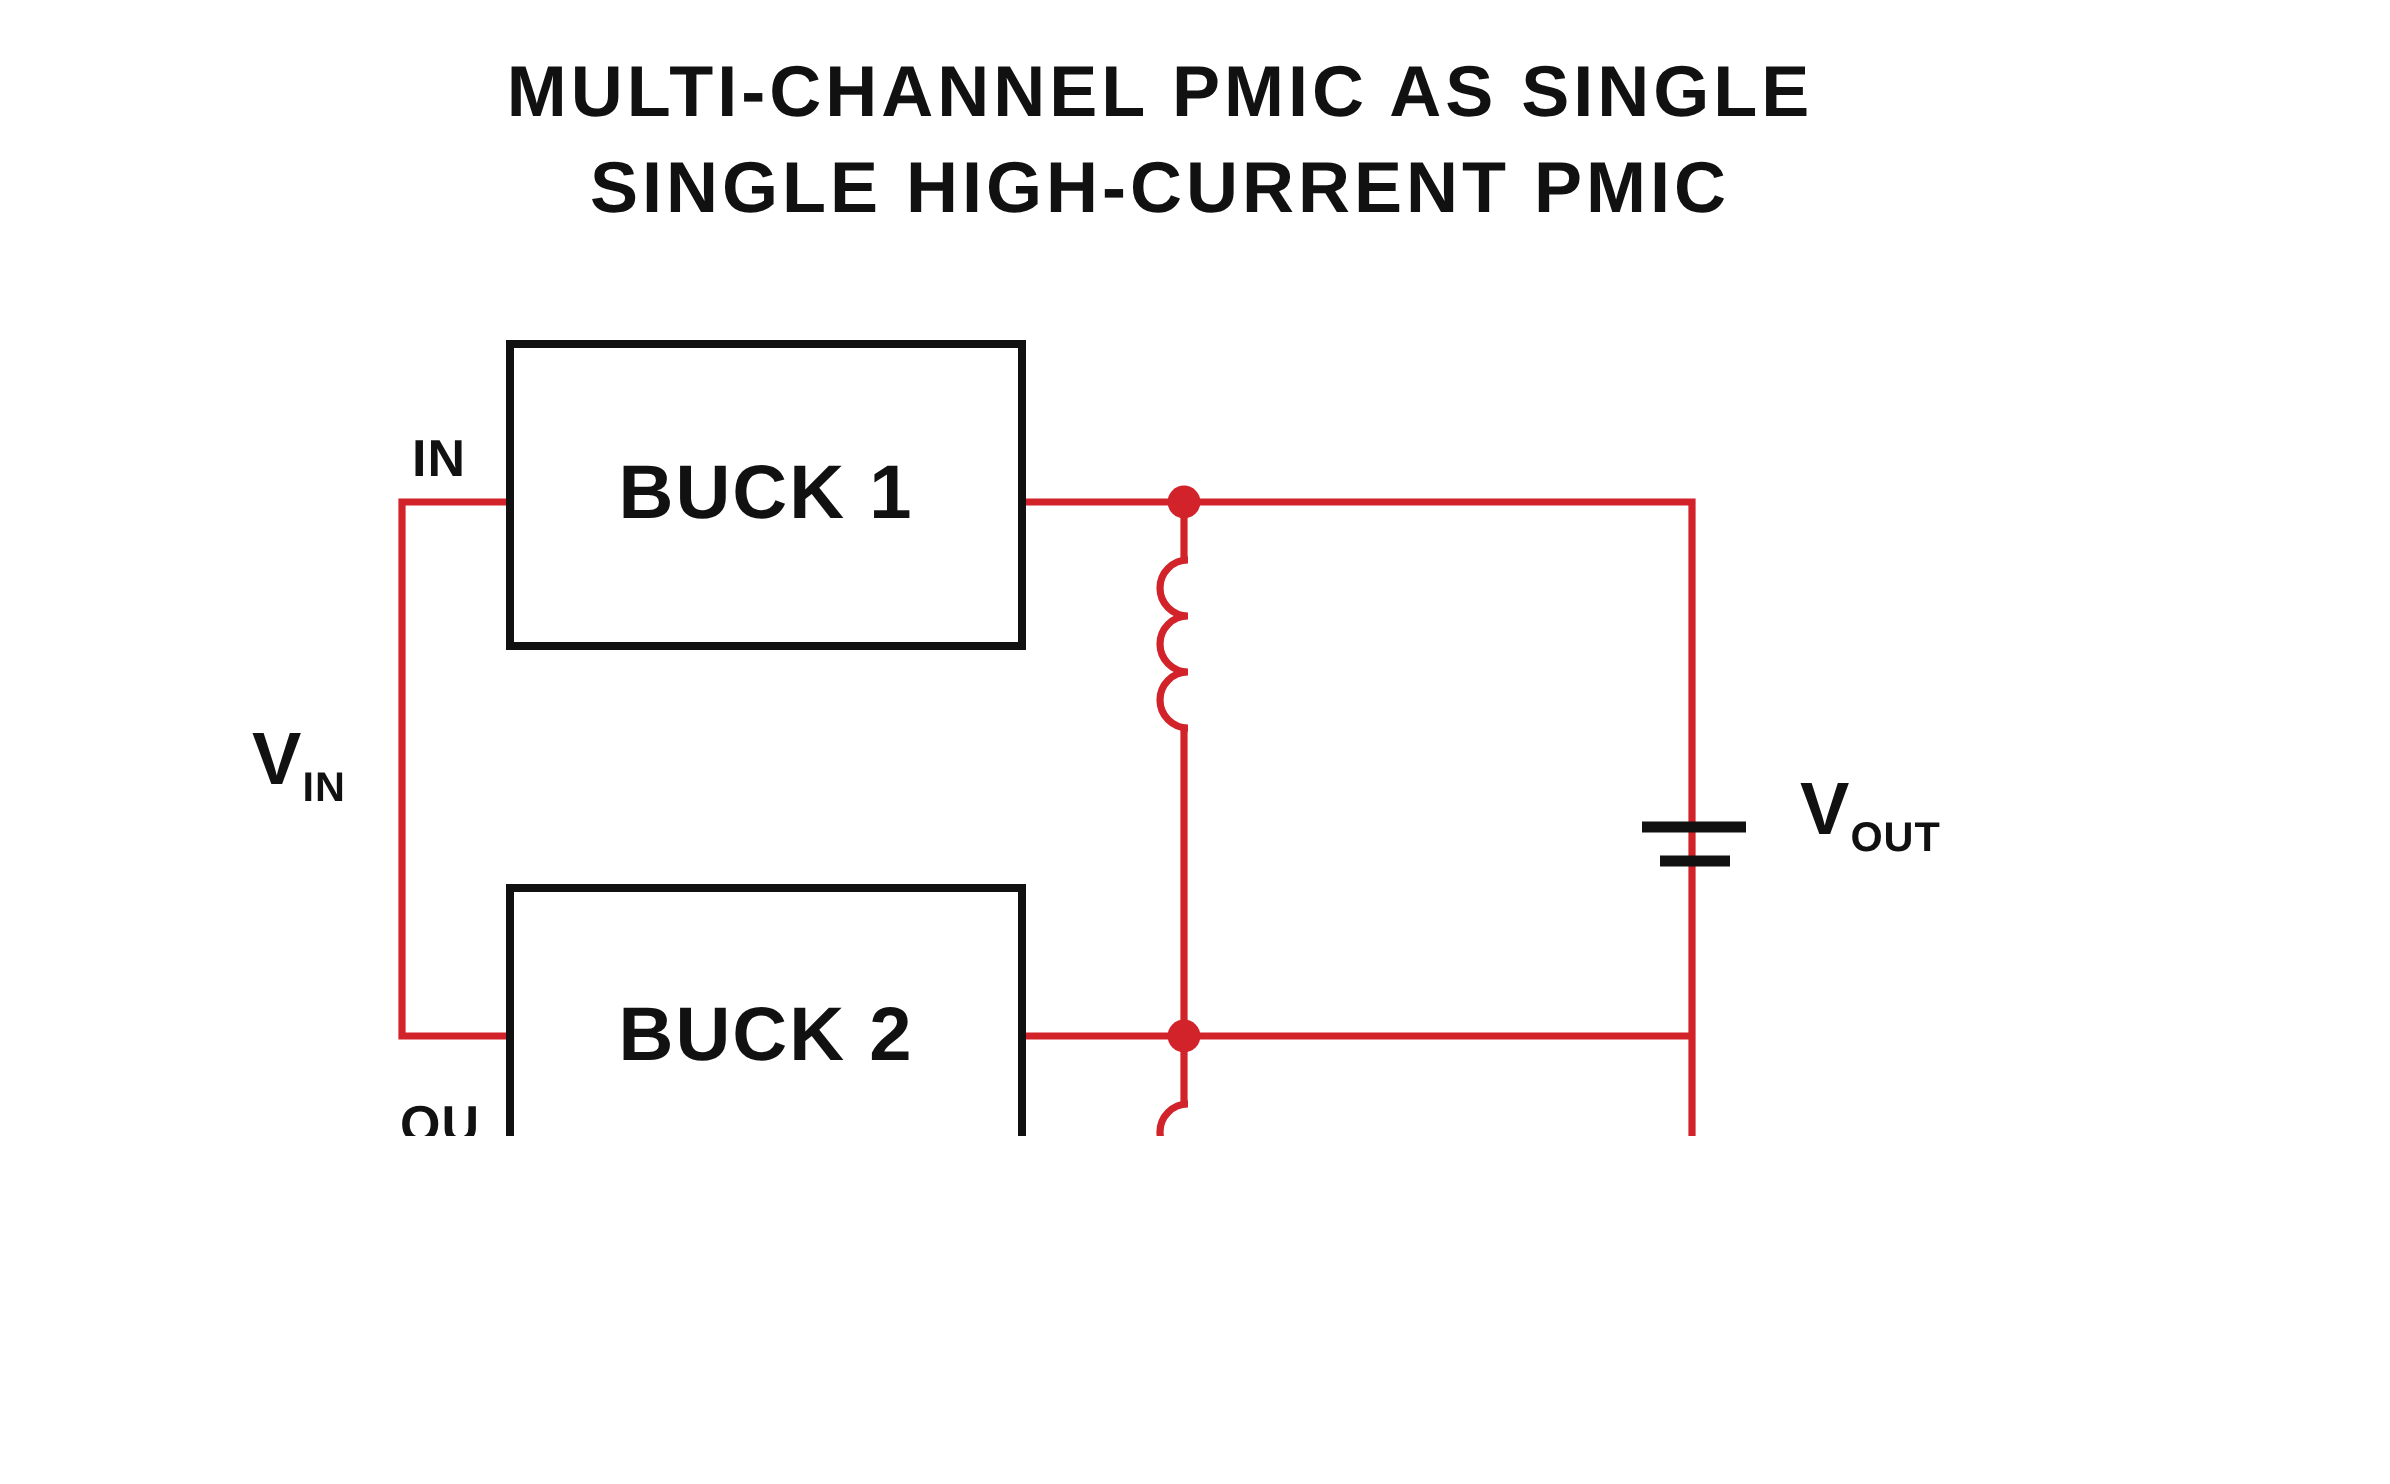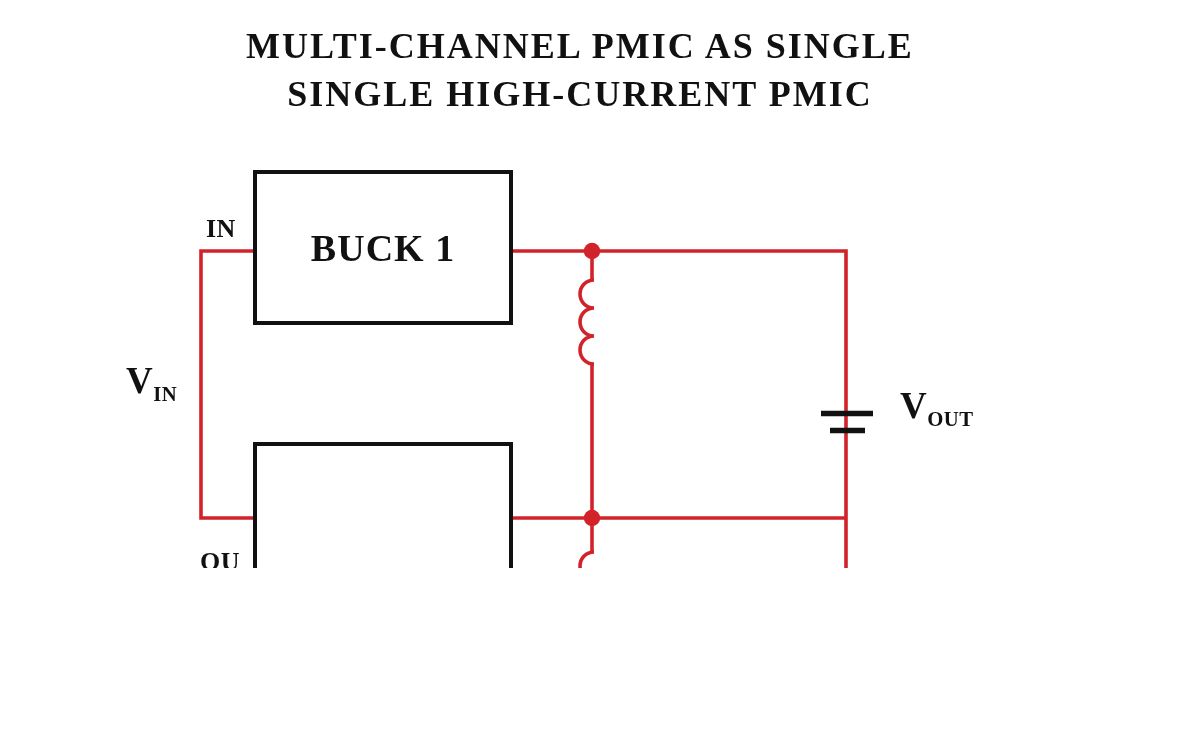--- a/index.html
+++ b/index.html
@@ -6,21 +6,21 @@
     --wire:#d2232a;
     --ink:#111111;
     --background:#ffffff;
   }
   html,body{margin:0;padding:0;background:var(--background);}
   .canvas{
     position:relative;
     width:1195px;height:568px;
     background:var(--background);
     overflow:hidden;
-    font-family:Liberation Serif, serif;
+    font-family:Liberation Sans, sans-serif;
     color:var(--ink);
     border-radius:10px;
   }
   .title{
     position:absolute;top:22px;left:0;width:1160px;
     text-align:center;
     font-weight:700;
     font-size:36px;
     line-height:48px;
     letter-spacing:2px;
@@ -94,20 +94,21 @@
     </g>
 
     <rect class="box" x="255" y="172" width="256" height="151"></rect>
     <rect class="box" x="255" y="444" width="256" height="149"></rect>
 
     <circle class="dot" cx="592" cy="251" r="8.2"></circle>
     <circle class="dot" cx="592" cy="518" r="8.2"></circle>
   </svg>
 
   <div class="block-label" style="left:253px;top:170px;width:260px;height:155px;">BUCK 1</div>
+  <div class="block-label" style="left:253px;top:442px;width:260px;height:153px;">BUCK 2</div>
 
   <div class="pin-label" style="left:206px;top:214px;">IN</div>
   <div class="pin-label" style="left:200px;top:547px;">OU</div>
 
   <div class="net-label" style="left:126px;top:359px;"><span>V</span><sub>IN</sub></div>
 
   <div class="net-label" style="left:900px;top:384px;"><span>V</span><sub>OUT</sub></div>
 
 </div>
 

